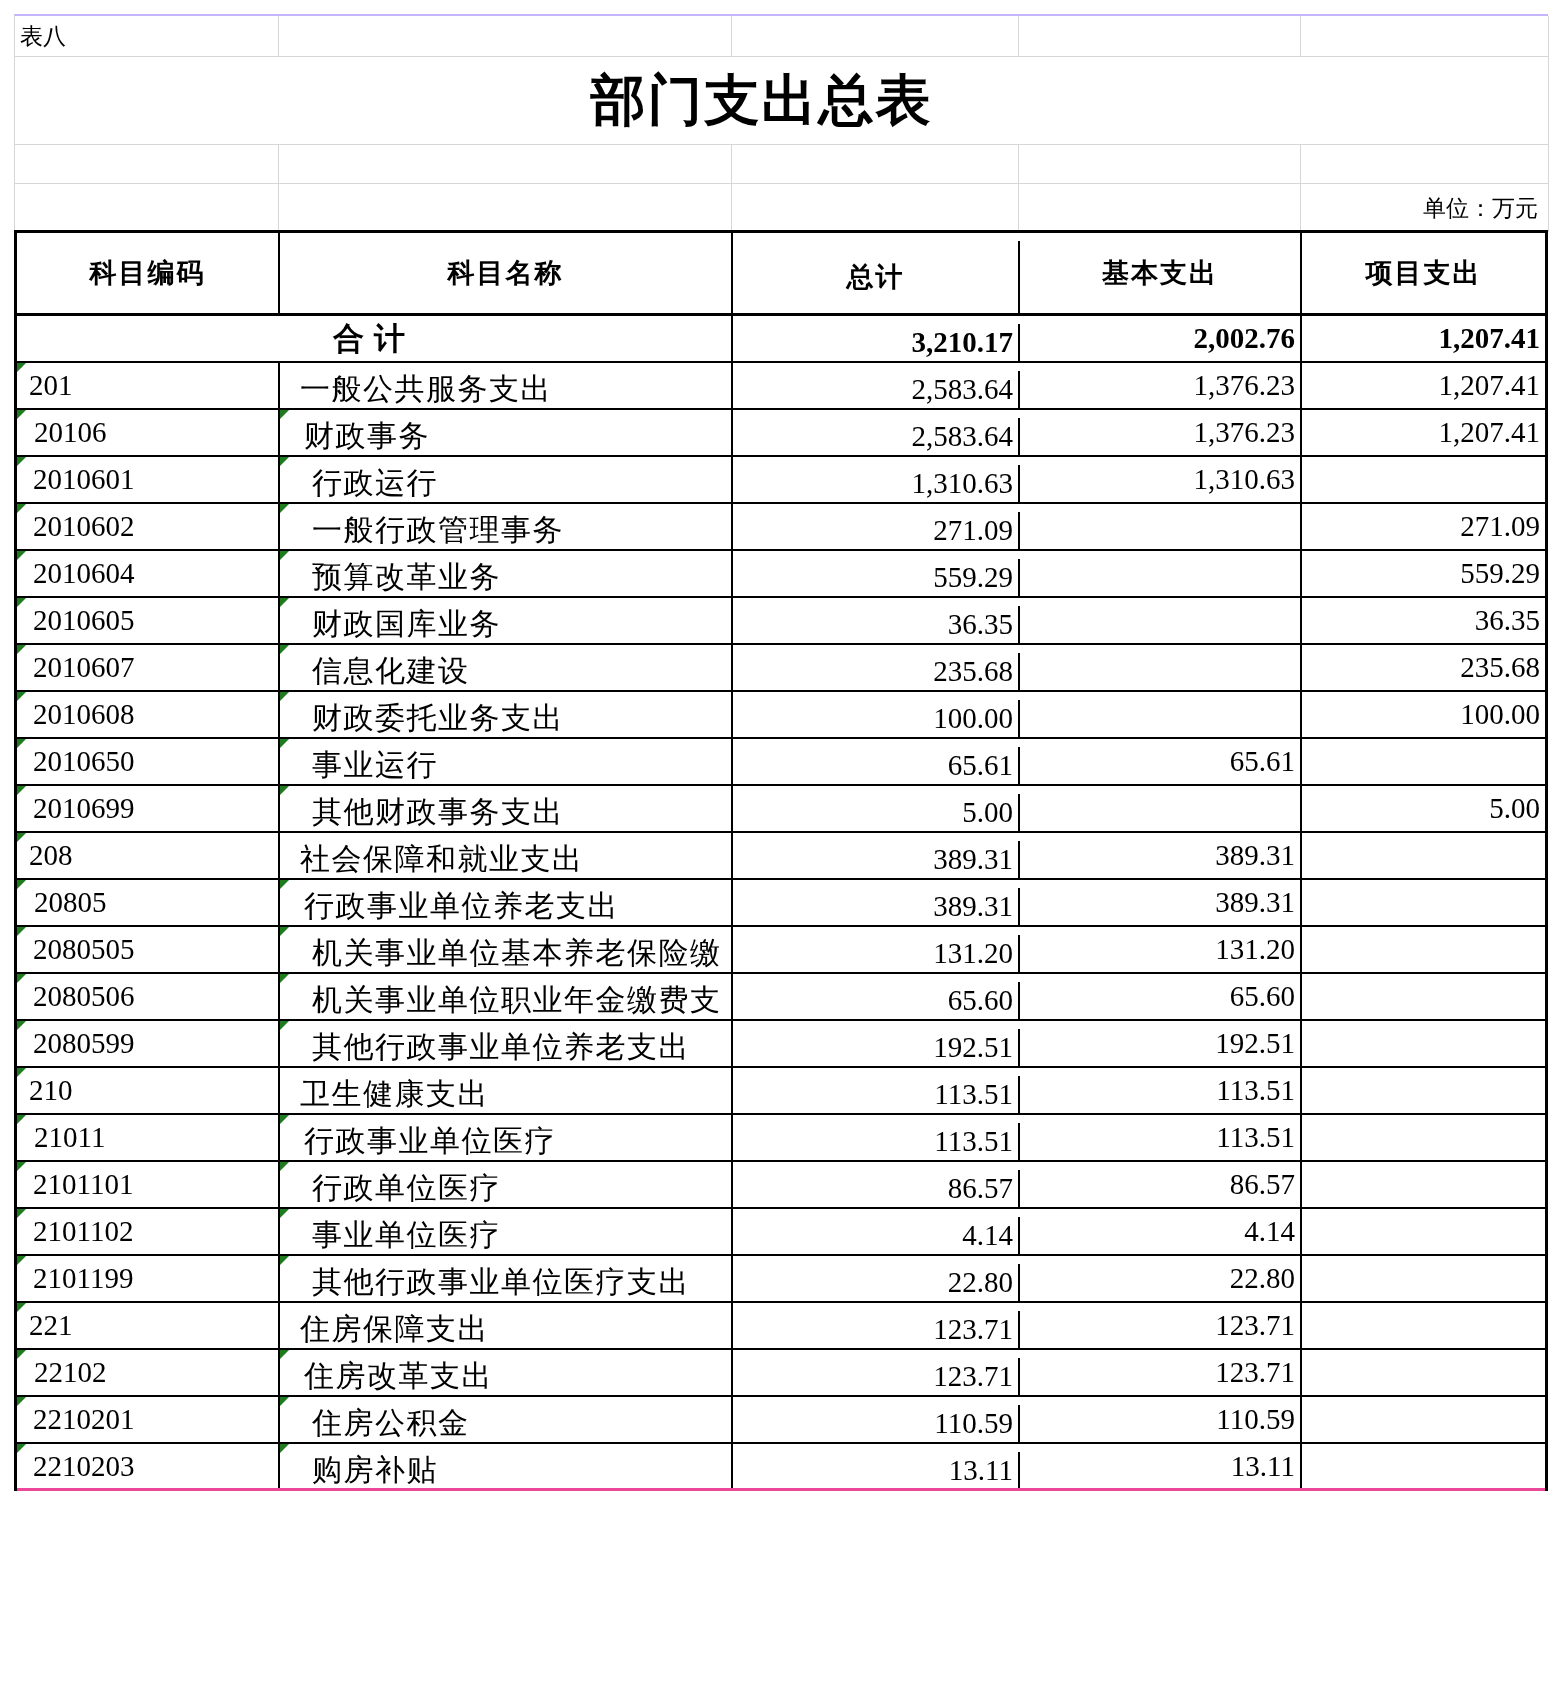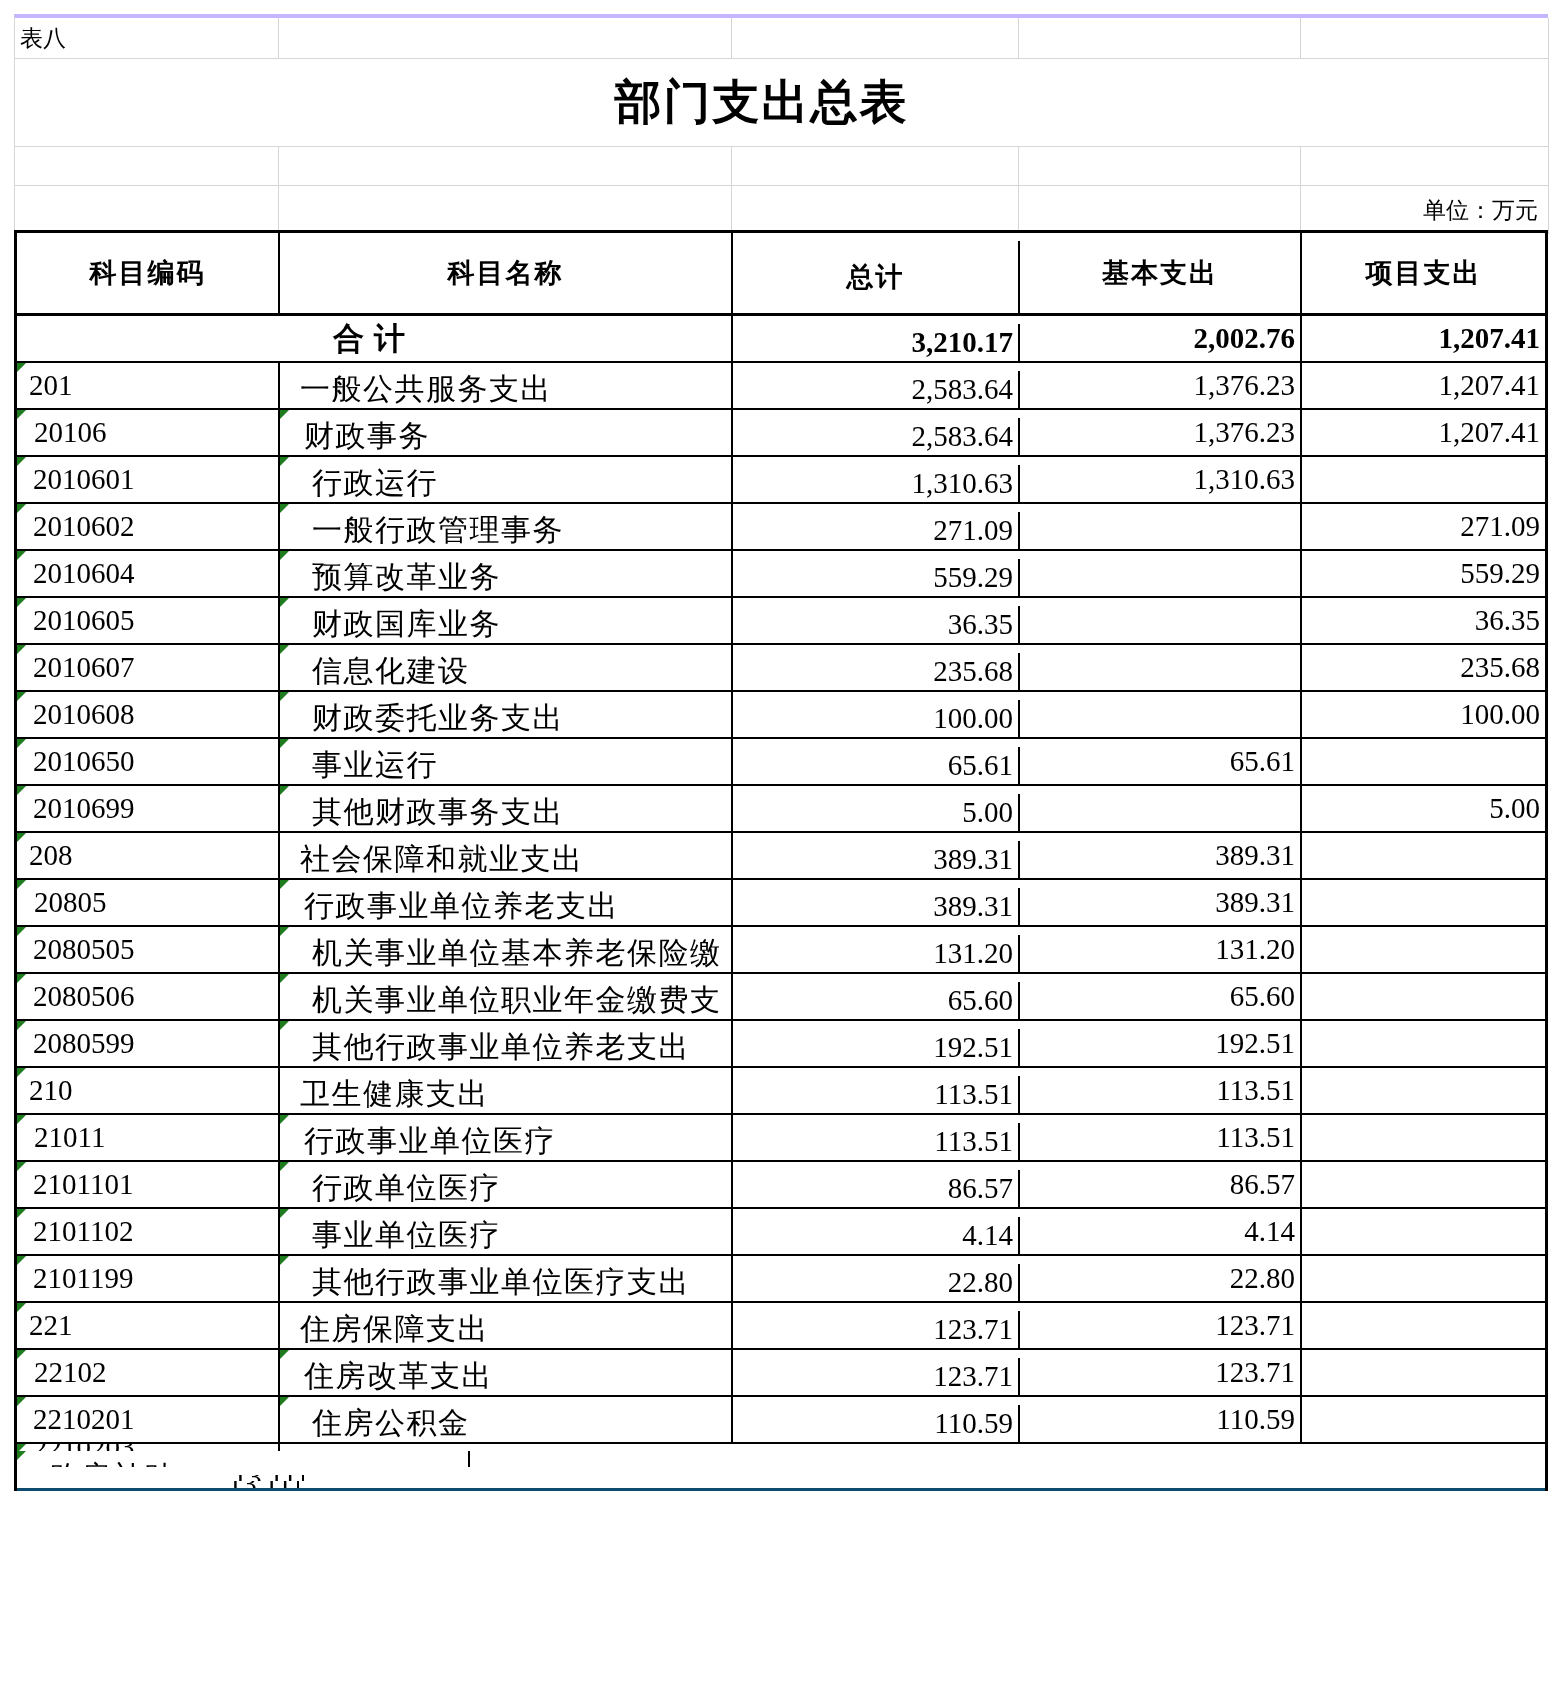--- a/index.html
+++ b/index.html
@@ -15,41 +15,41 @@
   }
 
   
   #topgrid {
     position: absolute;
     left: 14px; top: 14px;
     width: 1534px; height: 216px;
     display: grid;
     grid-template-columns: 264px 453px 287px 282px 248px;
     grid-template-rows: 41px 88px 39px 48px;
-    border-top: 4px solid #c4b5fd;
+    border-top: 2px solid #c4b5fd;
     border-left: 1px solid #d6d6d6;
   }
   .gcell {
     border-right: 1px solid #d6d6d6;
     border-bottom: 1px solid #d6d6d6;
     overflow: hidden;
   }
   .gcell.norb { border-bottom: none; }
   .corner-cell {
     display: flex; align-items: center;
     padding-left: 5px;
     font-size: 23px;
   }
   .title-cell {
     grid-column: 1 / 6; grid-row: 2;
     display: flex; align-items: center; justify-content: center;
   }
   .title-cell span {
     position: relative; left: -20px;
-    font-size: 47px; font-weight: bold;
+    font-size: 55px; font-weight: bold;
     letter-spacing: 2px;
   }
   .unit-cell {
     grid-column: 5; grid-row: 4;
     display: flex; align-items: center; justify-content: flex-end;
     padding-right: 10px;
     font-size: 23px;
   }
 
   
@@ -80,21 +80,21 @@
   .w3 { width: 287px; margin-top: 8px; }
   .w4 { width: 282px; }
   .w5 { width: 243px; text-align: center; }
   .th.w5, .cell.w5 { border-right: none; }
 
   .trow, .srow {
     display: flex;
     height: 47px;
     border-bottom: 2px solid #000;
   }
-  .trow.last { border-bottom: 3px solid #0c4a6e; flex-direction: column; }
+  .trow.last { border-bottom: 3px solid #ec4899; }
 
   .cell {
     position: relative;
     border-right: 2px solid #000;
     overflow: hidden;
   }
   .code-cell {
     display: flex; align-items: center;
     font-size: 29px;
     padding-left: 12px;

